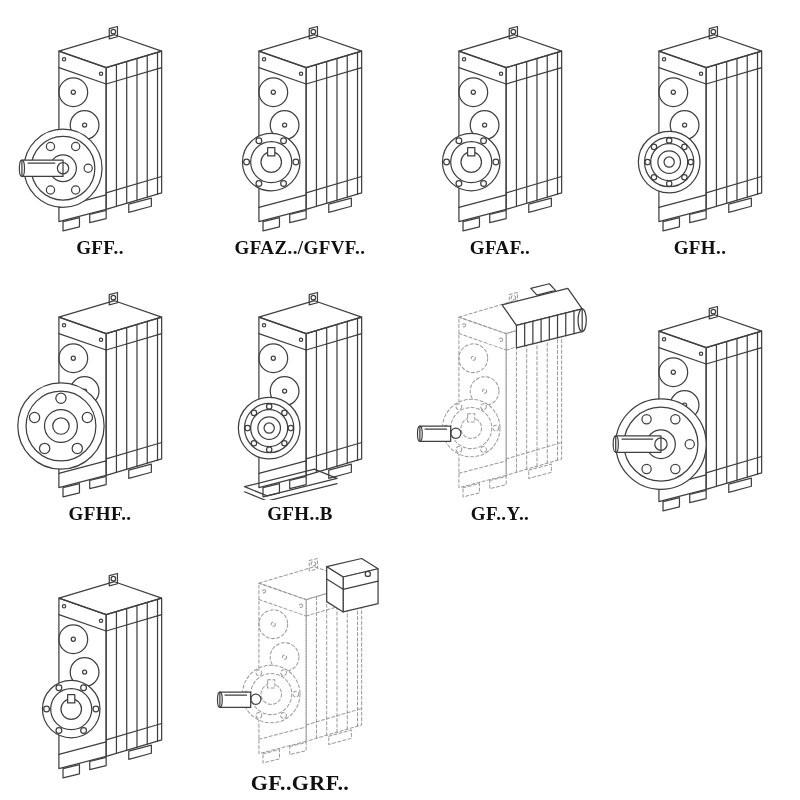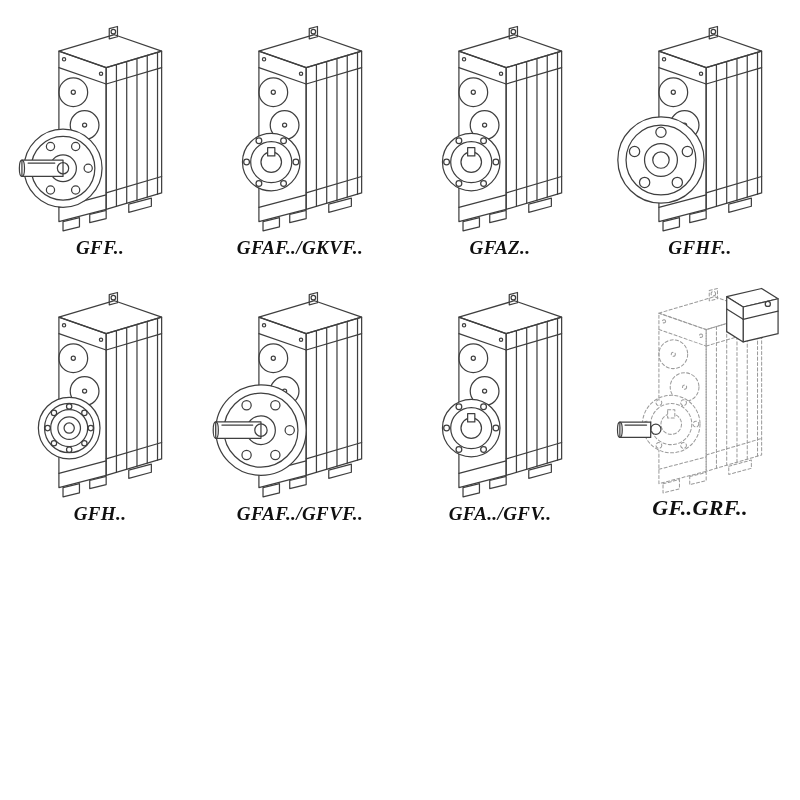--- a/index.html
+++ b/index.html
@@ -4,39 +4,39 @@
 <style>
   html,body { margin:0; padding:0; background:#ffffff; }
   body {
     width:800px; height:800px; overflow:hidden;
     font-family:"Liberation Serif", serif;
   }
   .catalog-grid {
     display:grid;
     grid-template-columns:repeat(4,200px);
     grid-template-rows:266px 266px 268px;
-    width:800px; height:600px;font-style:italic;
+    width:800px; height:600px;
   }
   .cell {
     margin:0; display:flex; flex-direction:column;
     align-items:center; justify-content:flex-end;
     position:relative; overflow:hidden;
   }
   .cell.boxed { outline:1px solid #c6c6c6; outline-offset:-1px; }
   .drawing {
     flex:1 1 auto; width:100%;
     display:flex; align-items:center; justify-content:center;
     padding-top:4px;
   }
   .label {
     font-weight:700; font-size:19px; color:#101010;
     letter-spacing:0.4px; text-align:center;
     padding-bottom:7px; line-height:1.1; white-space:nowrap;
   }
-  .label-lg { font-size:22px; padding-bottom:12px; }
+  .label-lg { font-size:22px; padding-bottom:5px; }
   svg.gb {
     stroke:#3f3f3f; stroke-width:1.2; fill:none;
     stroke-linejoin:round; stroke-linecap:round;
   }
   svg.gb use.dashed { stroke:#9b9b9b; stroke-dasharray:3 2.2; stroke-width:1; }
   .defs-holder { position:absolute; width:0; height:0; overflow:hidden; }
 </style>
 </head>
 <body>
 
@@ -209,74 +209,93 @@
     <figcaption class="label">GFF..</figcaption>
   </figure>
 
   <figure class="cell">
     <div class="drawing">
       <svg class="gb" width="186" height="226" viewBox="0 0 180 220">
         <use href="#gb-housing"></use>
         <use href="#att-hollow"></use>
       </svg>
     </div>
-    <figcaption class="label">GFAF../GKVF..</figcaption>
+    <figcaption class="label">GFAZ../GFVF..</figcaption>
   </figure>
 
   <figure class="cell">
     <div class="drawing">
       <svg class="gb" width="186" height="226" viewBox="0 0 180 220">
         <use href="#gb-housing"></use>
         <use href="#att-hollow"></use>
       </svg>
     </div>
-    <figcaption class="label">GFAZ..</figcaption>
+    <figcaption class="label">GFAF..</figcaption>
+  </figure>
+
+  <figure class="cell">
+    <div class="drawing">
+      <svg class="gb" width="186" height="226" viewBox="0 0 180 220">
+        <use href="#gb-housing"></use>
+        <use href="#att-bearing"></use>
+      </svg>
+    </div>
+    <figcaption class="label">GFH..</figcaption>
   </figure>
 
   <figure class="cell">
     <div class="drawing">
       <svg class="gb" width="186" height="226" viewBox="0 0 180 220">
         <use href="#gb-housing"></use>
         <use href="#att-flange-front"></use>
       </svg>
     </div>
     <figcaption class="label">GFHF..</figcaption>
   </figure>
 
   <figure class="cell">
     <div class="drawing">
       <svg class="gb" width="186" height="226" viewBox="0 0 180 220">
         <use href="#gb-housing"></use>
         <use href="#att-bearing"></use>
-      </svg>
-    </div>
-    <figcaption class="label">GFH..</figcaption>
-  </figure>
-
-
-
+        <use href="#att-base"></use>
+      </svg>
+    </div>
+    <figcaption class="label">GFH..B</figcaption>
+  </figure>
+
+
+  <figure class="cell">
+    <div class="drawing">
+      <svg class="gb" width="186" height="226" viewBox="0 0 180 220">
+        <use href="#gb-housing" class="dashed"></use>
+        <use href="#att-hollow" class="dashed"></use>
+        <use href="#att-shaft-stub"></use>
+        <use href="#att-motor"></use>
+      </svg>
+    </div>
+    <figcaption class="label">GF..Y..</figcaption>
+  </figure>
 
   <figure class="cell">
     <div class="drawing">
       <svg class="gb" width="186" height="226" viewBox="0 0 180 220">
         <use href="#gb-housing"></use>
         <use href="#att-flange-big"></use>
       </svg>
     </div>
-    <figcaption class="label">GFAF../GFVF..</figcaption>
   </figure>
 
   <figure class="cell">
     <div class="drawing">
       <svg class="gb" width="186" height="226" viewBox="0 0 180 220">
         <use href="#gb-housing"></use>
         <use href="#att-hollow"></use>
       </svg>
     </div>
-    <figcaption class="label">GFA../GFV..</figcaption>
   </figure>
 
   <figure class="cell">
     <div class="drawing">
       <svg class="gb" width="186" height="226" viewBox="0 0 180 220">
         <use href="#gb-housing" class="dashed"></use>
         <use href="#att-hollow" class="dashed"></use>
         <use href="#att-shaft-stub"></use>
         <use href="#att-grf"></use>
       </svg>

